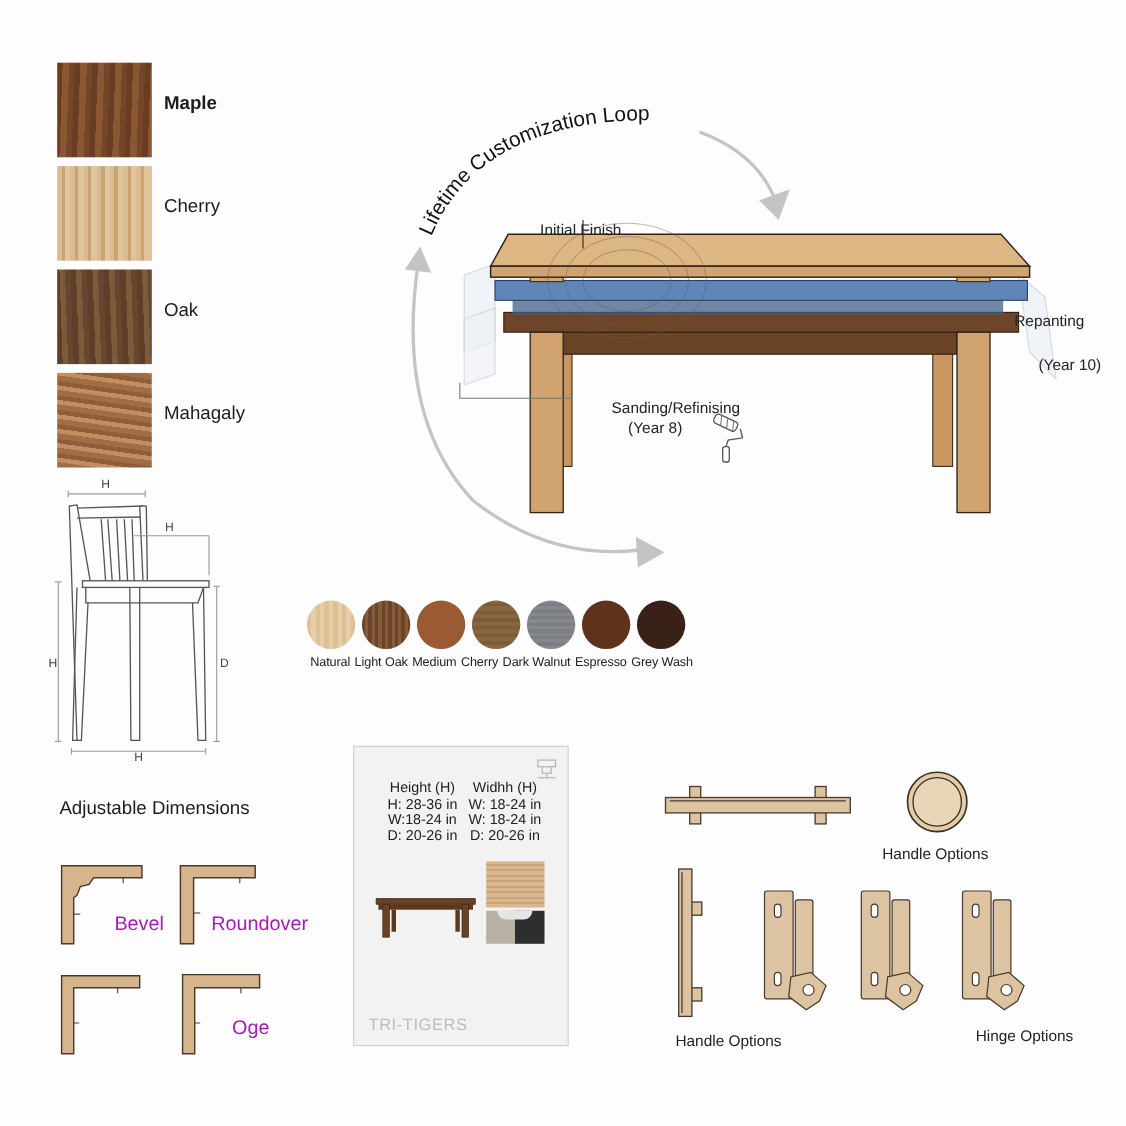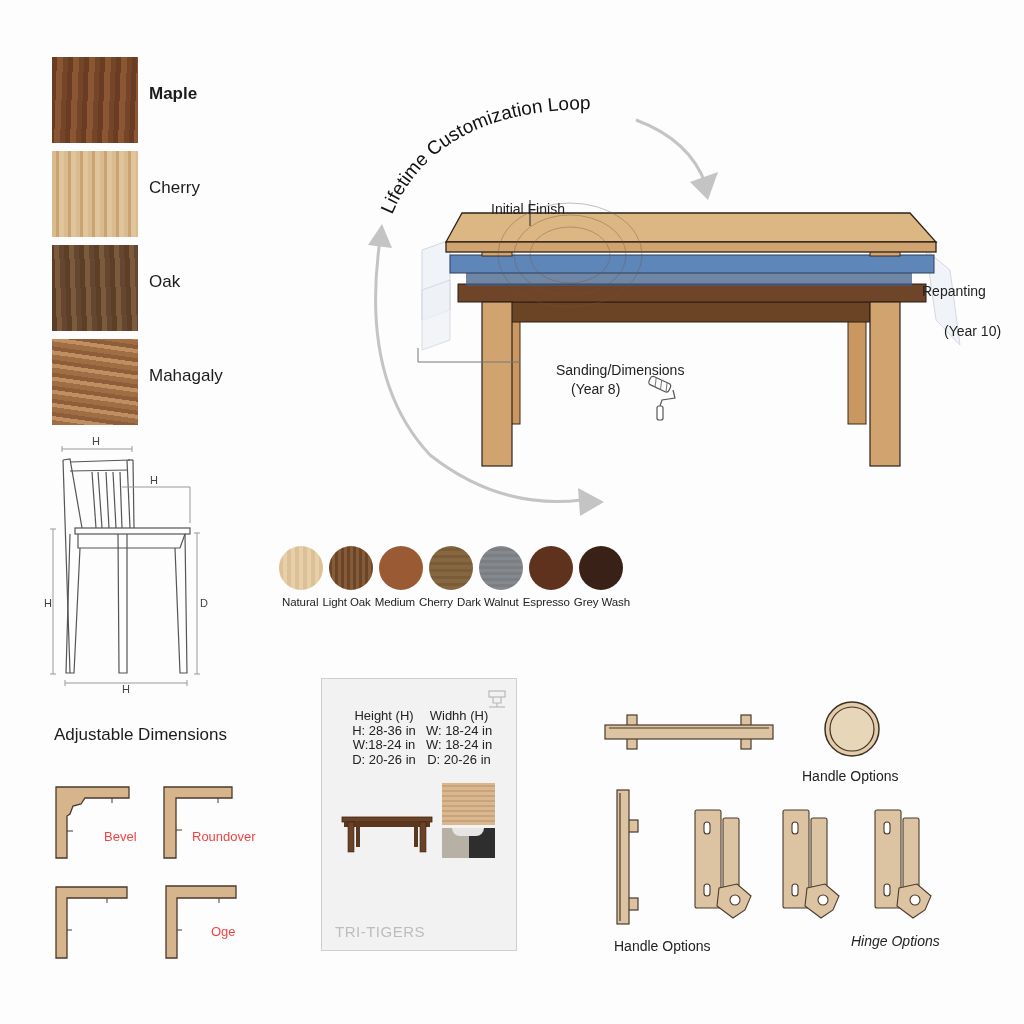--- a/index.html
+++ b/index.html
@@ -10,21 +10,21 @@
     color: #1e1e1e;
   }
   .abs { position: absolute; }
   .swatch { position: absolute; width: 86px; height: 86px; left: 52px; }
   .swatch-label { position: absolute; left: 149px; font-size: 17px; color: #1c1c1c; }
   .finish-circle { position: absolute; top: 546px; width: 44px; height: 44px; border-radius: 50%; }
   .finish-labels { position: absolute; top: 596px; left: 282px; font-size: 11.5px; color: #222; white-space: nowrap; letter-spacing: -0.1px; }
   .finish-labels span { margin-right: 4px; text-align: center; }
   .label { position: absolute; font-size: 14px; color: #222; white-space: nowrap; }
   .dim-label { position: absolute; font-size: 11px; color: #444; }
-  .profile-label { position: absolute; font-size: 13px; color: #ef4444; }
+  .profile-label { position: absolute; font-size: 18px; color: #a21caf; }
   .card {
     position: absolute; left: 321px; top: 678px; width: 194px; height: 271px;
     background: #f2f2f2; border: 1px solid #cfcfcf;
   }
   .card-col { position: absolute; top: 30px; font-size: 13px; line-height: 14.5px; color: #222; text-align: center; width: 80px; }
   .card-brand { position: absolute; left: 13px; bottom: 10px; font-size: 15px; color: #bdbdbd; letter-spacing: 0.5px; }
   svg { overflow: visible; }
 </style>
 </head>
 <body>
@@ -95,21 +95,21 @@
 
   <polyline points="8,148 8,162 110,162" fill="none" stroke="#777" stroke-width="1"></polyline>
 </svg>
 
 <div class="label" style="left:443px;top:201px;margin-left:48px;">Initial Finish</div>
 <div class="label" style="left:922px;top:282px;line-height:18px;">
   <div>Repanting</div>
   <div style="padding-left:22px;margin-top:22px;">(Year 10)</div>
 </div>
 <div class="label" style="left:556px;top:361px;line-height:19px;">
-  <div>Sanding/Dimensions</div>
+  <div>Sanding/Refinising</div>
   <div style="padding-left:15px;">(Year 8)</div>
 </div>
 
 <svg class="abs" style="left:646px;top:378px;" width="36" height="44">
   <g transform="rotate(25 14 8)">
     <rect x="2" y="2" width="22" height="9" rx="3" fill="#fff" stroke="#555" stroke-width="1.2"></rect>
     <line x1="7" y1="2" x2="10" y2="11" stroke="#777"></line>
     <line x1="13" y1="2" x2="16" y2="11" stroke="#777"></line>
     <line x1="19" y1="2" x2="22" y2="11" stroke="#777"></line>
   </g>
@@ -280,13 +280,13 @@
     <rect x="0" y="0" width="26" height="98" rx="2"></rect>
     <rect x="28" y="8" width="16" height="70" rx="2"></rect>
     <polygon points="24,78 42,74 56,86 50,100 38,108 22,96"></polygon>
     <rect x="9" y="12" width="6" height="12" rx="3" fill="#fff"></rect>
     <rect x="9" y="74" width="6" height="12" rx="3" fill="#fff"></rect>
     <circle cx="40" cy="90" r="5" fill="#fff"></circle>
   </g>
 </svg>
 <div class="label" style="left:802px;top:768px;">Handle Options</div>
 <div class="label" style="left:614px;top:938px;">Handle Options</div>
-<div class="label" style="left:851px;top:933px;font-style:italic;">Hinge Options</div>
+<div class="label" style="left:887px;top:933px;">Hinge Options</div>
 
 </body></html>

